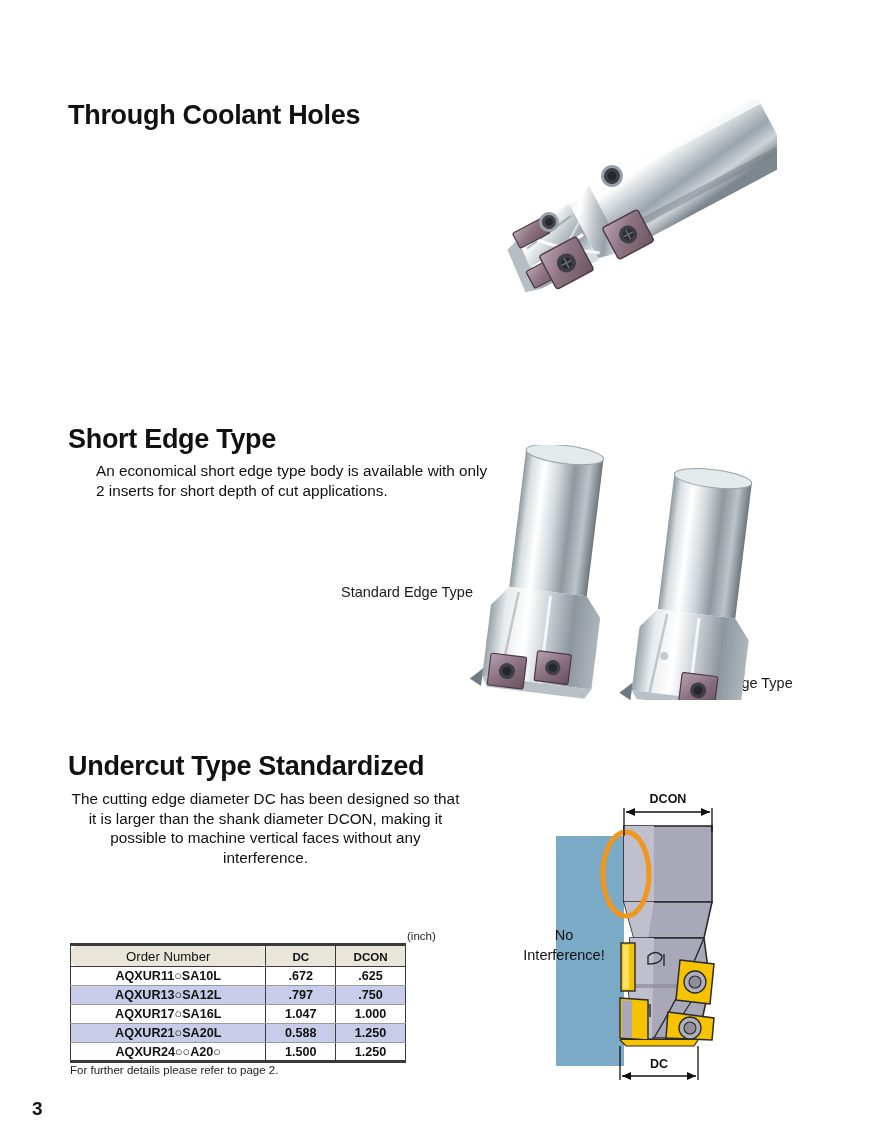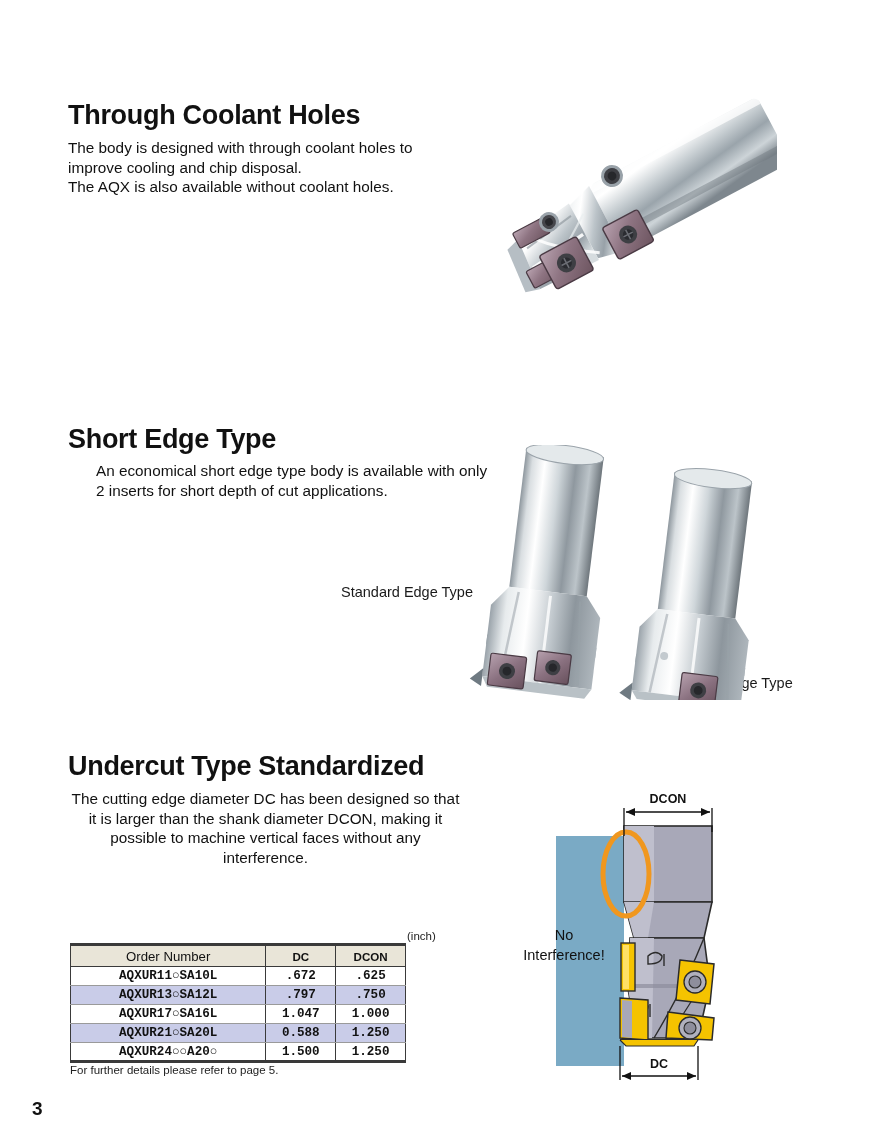--- a/index.html
+++ b/index.html
@@ -79,25 +79,25 @@
     color: #111;
   }
   .spec-table thead th {
     background: #e9e5d8;
     font-weight: normal;
     font-size: 13.2px;
     height: 22px;
     border-top: 3px solid #3a3a3a;
     border-bottom: 1px solid #3a3a3a;
   }
-  .spec-table thead th.hdr-num { font-size: 13.2px; }
+  .spec-table thead th.hdr-num { font-size: 13.2px; border-radius: 8px; }
   .spec-table thead th.hdr-dc,
   .spec-table thead th.hdr-dcon { font-weight: bold; font-size: 11.6px; }
   .spec-table tbody tr.alt td { background: #c9cce8; }
-  .spec-table tbody tr td { border-bottom: 1px solid #9a9a9a; font-family: Liberation Mono, monospace; }
+  .spec-table tbody tr td { border-bottom: 1px solid #9a9a9a; }
   .spec-table tbody tr:last-child td { border-bottom: 3px solid #3a3a3a; }
   .col-order { width: 196px; }
   .col-dc    { width: 70px; }
   .col-dcon  { width: 70px; }
 
   #table-note {
     position: absolute; left: 70px; top: 1064px;
     font-size: 11.5px; color: #222;
   }
 
@@ -109,22 +109,20 @@
 
   
   .diagram { position: absolute; left: 508px; top: 788px; width: 362px; height: 300px; }
 </style>
 </head>
 <body>
 
 <div class="page">
 
   <div class="section-title" id="sec1-title">Through Coolant Holes</div>
-  <div class="section-body" id="sec1-body" style="white-space: pre-line;">The body is designed with through coolant holes to improve cooling and chip disposal.
-The  AQX is also available without coolant holes.</div>
 
   <div class="photo1">
     <svg viewBox="0 0 290 245" width="290" height="245">
       <defs>
         <linearGradient id="shank1" x1="0" y1="0" x2="0.35" y2="1">
           <stop offset="0%" stop-color="#f2f4f5"></stop>
           <stop offset="18%" stop-color="#ffffff"></stop>
           <stop offset="42%" stop-color="#c7ced2"></stop>
           <stop offset="62%" stop-color="#9aa4ab"></stop>
           <stop offset="82%" stop-color="#cdd4d8"></stop>
@@ -389,17 +387,17 @@
         <td>1.250</td>
       </tr>
       <tr>
         <td>AQXUR24○○A20○</td>
         <td>1.500</td>
         <td>1.250</td>
       </tr>
     </tbody>
   </table>
 
-  <div id="table-note">For further details please refer to page 5.</div>
+  <div id="table-note">For further details please refer to page 2.</div>
 
   <div id="page-number">3</div>
 
 </div>
 
 </body></html>

